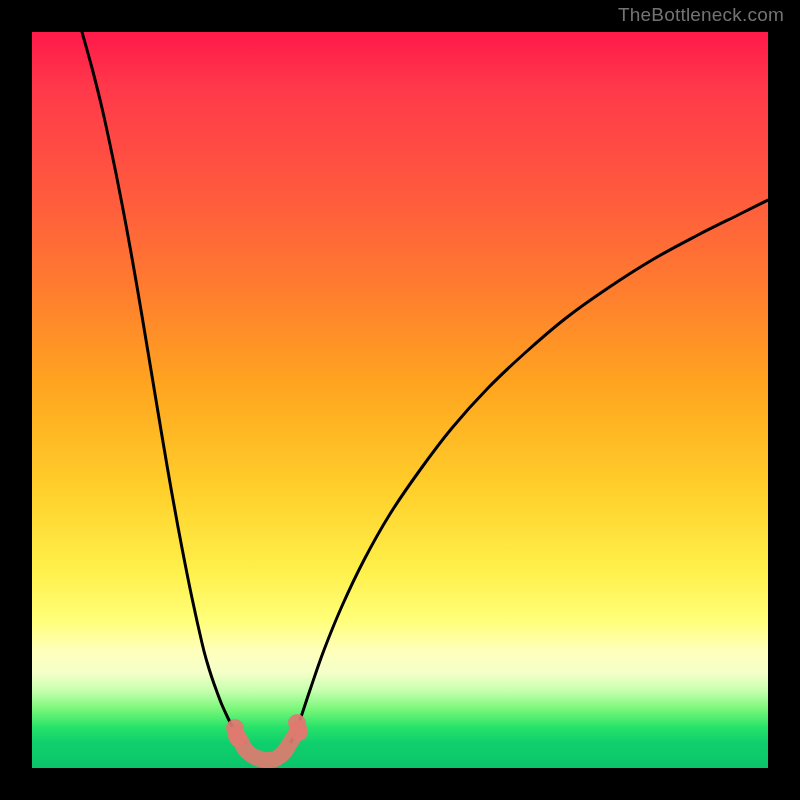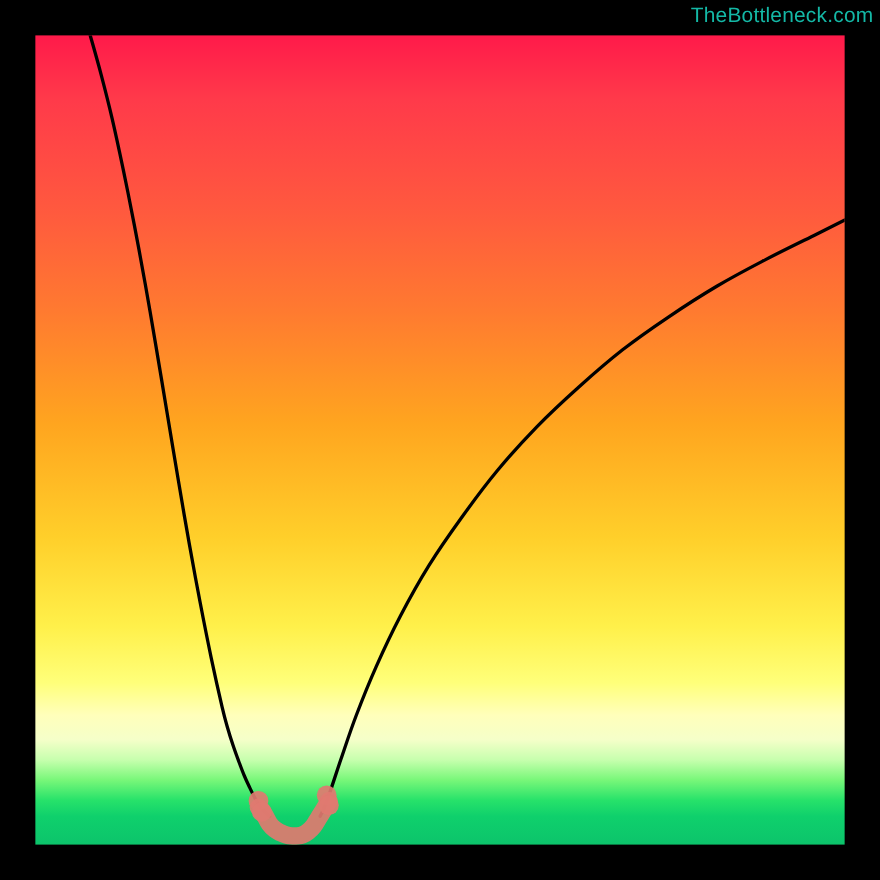--- a/index.html
+++ b/index.html
@@ -55,23 +55,23 @@
       #0cc46b 100%
     );
   }
   .curves {
     position: absolute;
     inset: 0;
   }
   .watermark {
     position: absolute;
     top: 4px;
-    right: 6px;
+    right: 16px;
     font: 19px Arial, Helvetica, sans-serif;
-    color: #14b8a6;
+    color: #737373;
     letter-spacing: 0.2px;
     user-select: none;
   }
 </style>
 </head>
 <body>
 
 <div class="frame">
   <div class="watermark">TheBottleneck.com</div>
   <div class="plot">

